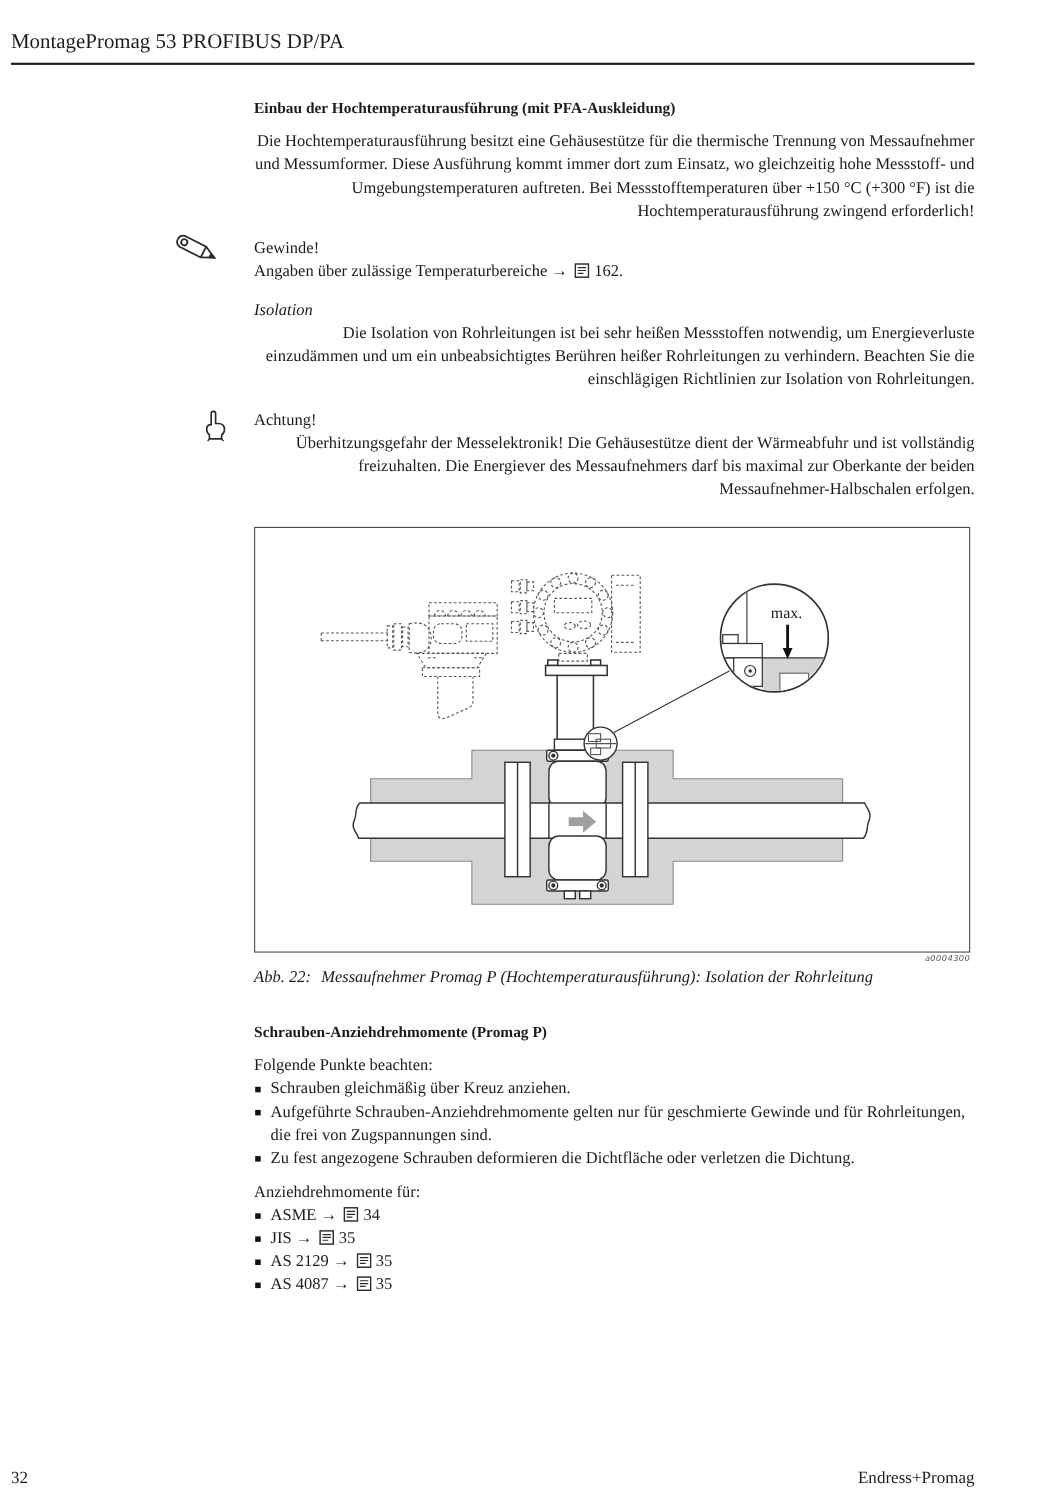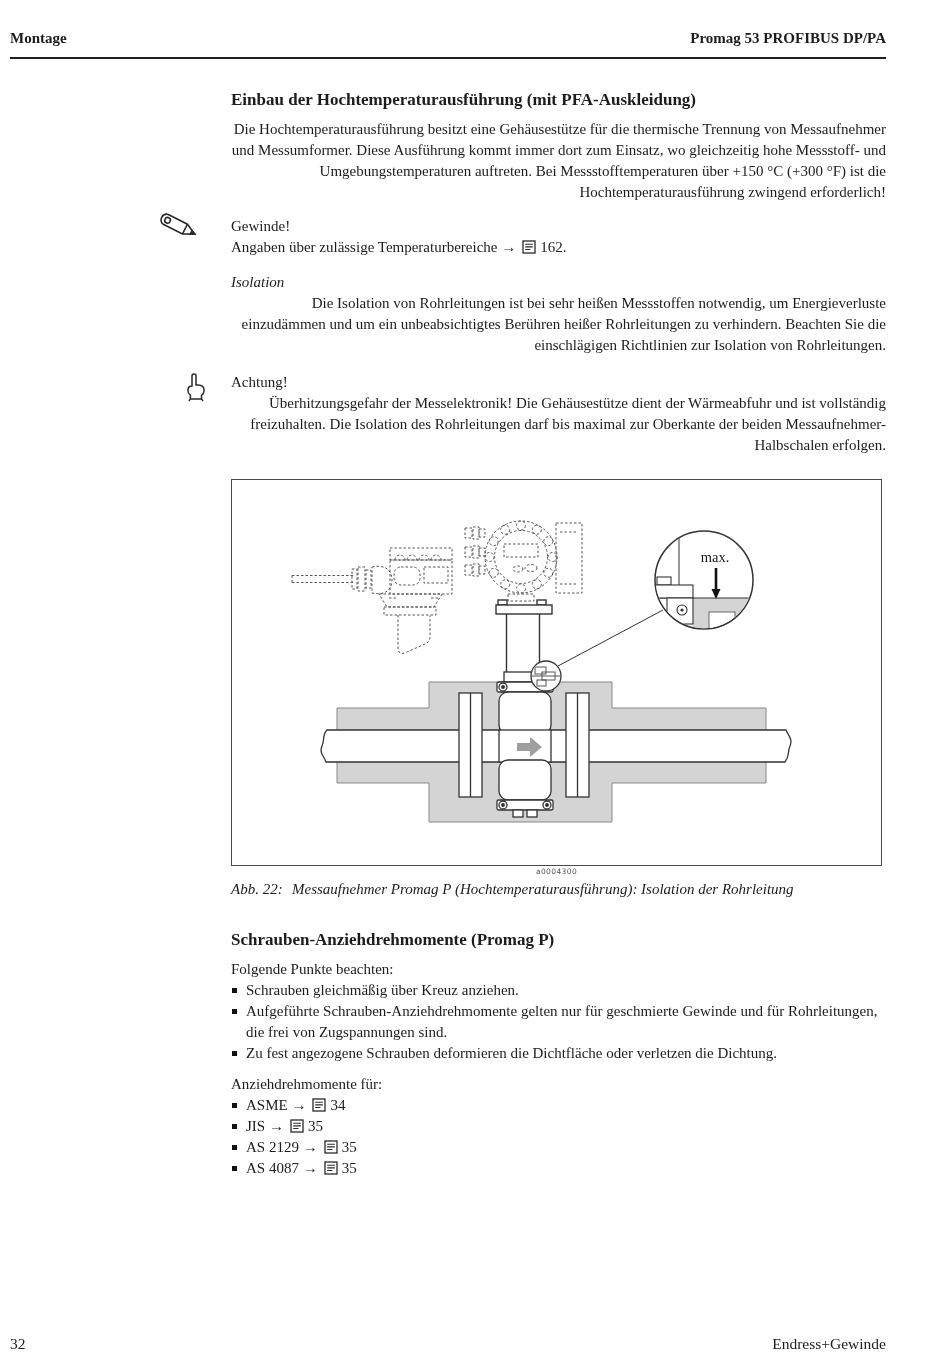--- a/index.html
+++ b/index.html
@@ -5,46 +5,46 @@
   * { margin:0; padding:0; box-sizing:border-box; }
   html,body { background:#888; }
   .page {
     position:relative; width:950px; height:1370px; margin:0 auto;
     background:#ffffff; color:#1c1c1c;
     font-family:"Liberation Serif","DejaVu Serif",serif;
     font-size:15px; line-height:21px; overflow:hidden;
   }
   
   .header { position:absolute; top:28px; left:10px; right:64px;
-            display:flex; justify-content:space-between; font-size:15px;font-weight:bold; }
+            display:flex; justify-content:flex-start; font-size:19px; }
   .rule   { position:absolute; top:57px; left:10px; right:64px;
             height:2px; background:#1f1f1f; }
   .footer { position:absolute; bottom:16px; left:10px; right:64px;
             display:flex; justify-content:space-between; font-size:15.5px;gap:36px; }
   
   .content { position:absolute; top:90px; left:231px; width:655px; }
-  h3 { font-size:17px; font-weight:bold; line-height:20px;font-family:Liberation Serif, serif; }
+  h3 { font-size:14px; font-weight:bold; line-height:20px;font-family:Liberation Serif, serif; }
   .h1 { margin-bottom:9px; }
   p.body { text-align:right; }
   .margin-block { position:relative; }
   .m-icon { position:absolute; }
   .pencil-pos { left:-75px; top:-4px; }
   .hand-pos   { left:-48px; top:0px; }
   .note-block { margin-top:13px; }
   .iso-title { font-style:italic; margin-top:14px; }
   .caution-block { margin-top:16px; }
   
   .pageicon { display:inline-block; width:14px; height:14px;
               vertical-align:-2px; margin:0 4px 0 6px; }
   
   .figure-wrap { margin-top:23px; }
   .figure-box { width:651px; height:387px; border:1.6px solid #4a4a4a; background:#fff; }
-  .figure-code { width:651px; text-align:center; font-size:7.5px; color:#555;
+  .figure-code { width:651px; text-align:right; font-size:7.5px; color:#555;
                  letter-spacing:.4px; line-height:9px; margin-top:1px;
-                 font-family:"DejaVu Sans",sans-serif; }
+                 font-family:"DejaVu Sans",sans-serif;font-style:italic; }
   .figure-caption { display:flex; margin-top:5px; font-size:15px;
                     font-style:italic; line-height:16px; }
   .figure-caption .cap-label { width:61px; flex:none; }
   
   .sec2 { margin-top:33px; }
   .sec2 h3 { margin-bottom:9px; }
   ul.sq { list-style:none; }
   ul.sq li { position:relative; padding-left:15px; }
   ul.sq li::before { content:""; position:absolute; left:1px; top:8px;
                      width:5px; height:5px; background:#111; }
@@ -90,21 +90,21 @@
     <p class="body">Die Isolation von Rohrleitungen ist bei sehr heißen Messstoffen notwendig, um Energiever­luste einzudämmen und um ein unbeabsichtigtes Berühren heißer Rohrleitungen zu verhin­dern. Beachten Sie die einschlägigen Richtlinien zur Isolation von Rohrleitungen.</p>
 
     <div class="margin-block caution-block">
       <span class="m-icon hand-pos">
         <svg width="24" height="32" viewBox="0 0 24 32">
           <path fill="none" stroke="#2a2a2a" stroke-width="1.5" d="M9,14 V4 a2,2 0 0 1 4,0 v9 h2.2 c3.7,0 5.9,2.1 5.9,5.4 0,2.3 -1.1,3.9 -2.6,4.9 V27 H7.4 v-3.7 C5.7,22.1 4.9,20.3 4.9,18.3 4.9,15.5 6.6,14 9,14 Z"></path>
           <path fill="none" stroke="#2a2a2a" stroke-width="1.3" d="M7.4,27 l-1.6,2 M18.5,27 l1.6,2"></path>
         </svg>
       </span>
       <div>Achtung!</div>
-      <p class="body">Überhitzungsgefahr der Messelektronik! Die Gehäusestütze dient der Wärmeabfuhr und ist vollständig freizuhalten. Die Isolation des Rohrleitungen darf bis maximal zur Oberkante der beiden Messaufnehmer-Halbschalen erfolgen.</p>
+      <p class="body">Überhitzungsgefahr der Messelektronik! Die Gehäusestütze dient der Wärmeabfuhr und ist vollständig freizuhalten. Die Energiever des Messaufnehmers darf bis maximal zur Oberkante der beiden Messaufnehmer-Halbschalen erfolgen.</p>
     </div>
 
     <div class="figure-wrap">
       <div class="figure-box">
         <svg width="651" height="387" viewBox="0 0 651 387">
           <defs>
             <clipPath id="bigclip">
                 <circle cx="472" cy="100" r="48.2"></circle>
               </clipPath>
             <clipPath id="smallclip">
@@ -258,16 +258,16 @@
               <rect x="1" y="1" width="12" height="12" fill="#fff" stroke="#2a2a2a" stroke-width="1.3"></rect>
               <path d="M3.2,4.3 h7.6 M3.2,6.9 h7.6 M3.2,9.5 h5.2" stroke="#2a2a2a" stroke-width="1.1" fill="none"></path>
             </svg><span>35</span></li>
       </ul>
     </div>
 
   </div>
 
   <div class="footer">
     <span>32</span>
-    <span>Endress+Gewinde</span>
+    <span>Endress+Promag</span>
   </div>
 
 </div>
 
 </body></html>

